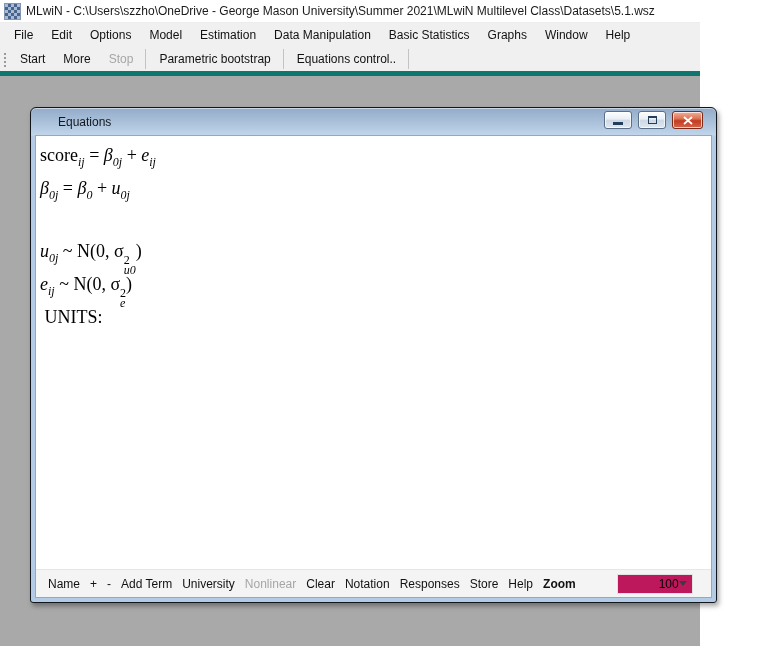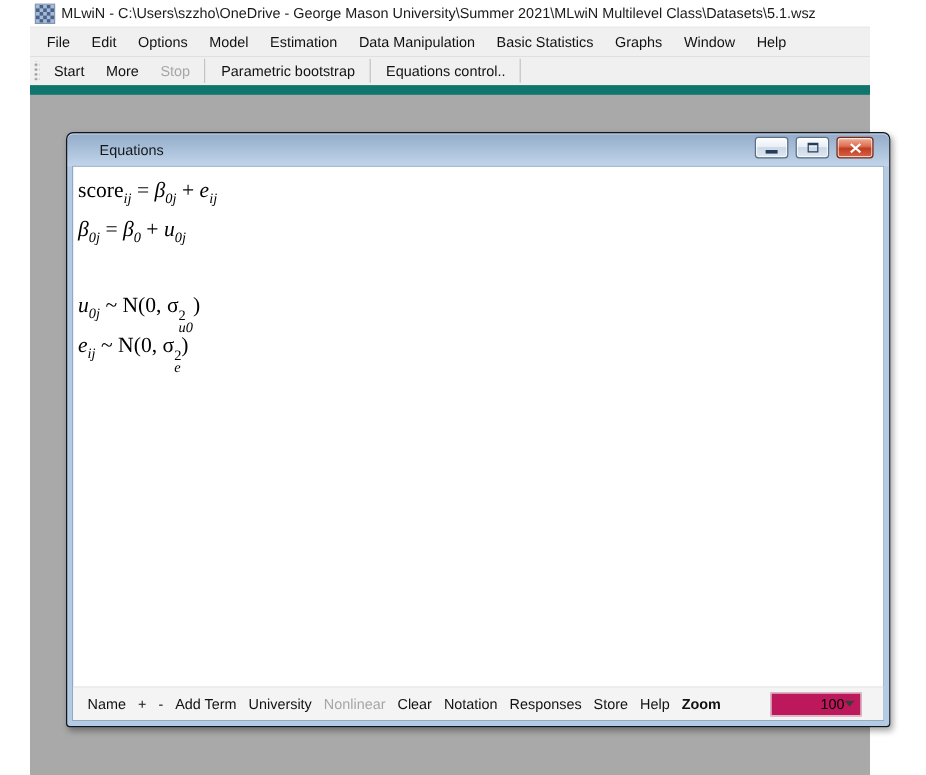--- a/index.html
+++ b/index.html
@@ -1,19 +1,19 @@
 <!DOCTYPE html>
 <html style="--chrome_bg: #f0f0f0; --mdi_bg: #a9a9a9; --eq_titlebar_top: #93abc9; --eq_titlebar_bottom: #c0d5ea; --eq_frame: #b3cbe4; --close_button_red: #c23c20; --disabled_text: #a6a6a6;"><head>
 <meta charset="utf-8">
 <style>
   * { margin:0; padding:0; box-sizing:border-box; }
   html,body { width:772px; height:646px; overflow:hidden; }
   body { font-family:"Liberation Sans", sans-serif; font-size:12px; color:#000; }
 
-  .app { width:700px; height:646px; position:relative; background:var(--mdi_bg,#a9a9a9);margin-left:25px; }
+  .app { width:700px; height:646px; position:relative; background:var(--mdi_bg,#a9a9a9); }
 
   
   .titlebar { height:23px; background:#ffffff; display:flex; align-items:center; padding-left:5px; border-bottom:1px solid #ededed; }
   .app-icon { width:15px; height:15px; margin-right:6px; flex:0 0 auto;
     background: repeating-conic-gradient(#47648f 0% 25%, #a9bad2 25% 50%) 0 0 / 6px 6px;
     outline:1px solid #8296b4; }
   .title-text { font-size:12px; color:#1a1a1a; white-space:nowrap; }
 
   
   .menubar { height:24px; background:var(--chrome_bg,#f0f0f0); display:flex; align-items:stretch; padding-left:5px; }
@@ -22,21 +22,21 @@
   
   .toolbar { height:24px; background:var(--chrome_bg,#f0f0f0); display:flex; align-items:center; padding-left:2px; }
   .grip { width:5px; height:16px; margin:0 3px 0 1px;
     background-image: radial-gradient(circle, #9a9a9a 1px, transparent 1.2px);
     background-size:4px 4px; background-position:0 1px; }
   .tb-item { display:flex; align-items:center; height:20px; padding:0 9px; font-size:12px; color:#111; }
   .tb-item.disabled { color:var(--disabled_text,#a6a6a6); }
   .tb-item.sep-after { border-right:1px solid #c3c3c3; padding-right:12px; margin-right:4px; }
 
   
-  .mdi { position:relative; height:575px; background:var(--mdi_bg,#a9a9a9); border-top:8px solid #0f766e; }
+  .mdi { position:relative; height:575px; background:var(--mdi_bg,#a9a9a9); border-top:5px solid #0f766e; }
 
   
   .eq-window { position:absolute; left:30px; top:31px; width:687px; height:496px;
     border:1px solid #11161d; border-radius:6px 6px 3px 3px;
     background: linear-gradient(to bottom, var(--eq_titlebar_top,#93abc9) 0px, var(--eq_titlebar_bottom,#c0d5ea) 27px, var(--eq_frame,#b3cbe4) 28px, var(--eq_frame,#b3cbe4) 100%);
     box-shadow: 2px 3px 5px rgba(0,0,0,0.35), inset 0 1px 0 rgba(255,255,255,0.5);
     padding:0 4px 4px 4px; }
   .eq-titlebar { height:27px; display:flex; align-items:center; padding-left:23px; position:relative; }
   .eq-title { font-size:12px; color:#14181d; }
   .cap-group { position:absolute; top:3px; right:9px; display:flex; gap:6px; }
@@ -131,20 +131,21 @@
           </div>
         </div>
       </div>
 
       <div class="eq-body">
         <div class="eq-canvas">
             <div class="eq-line"><span class="seg-rm">score</span><span class="seg-sub">ij</span><span class="seg-rm"> = </span><span class="seg-it">β</span><span class="seg-sub">0j</span><span class="seg-rm"> + </span><span class="seg-it">e</span><span class="seg-sub">ij</span></div>
             <div class="eq-line"><span class="seg-it">β</span><span class="seg-sub">0j</span><span class="seg-rm"> = </span><span class="seg-it">β</span><span class="seg-sub">0</span><span class="seg-rm"> + </span><span class="seg-it">u</span><span class="seg-sub">0j</span></div>
             <div class="eq-line gap"><span class="seg-it">u</span><span class="seg-sub">0j</span><span class="seg-rm"> ~ N(0, σ</span><span class="ss"><span class="s2">2</span><span class="sb">u0</span></span><span class="seg-rm">)</span></div>
             <div class="eq-line"><span class="seg-it">e</span><span class="seg-sub">ij</span><span class="seg-rm"> ~ N(0, σ</span><span class="ss"><span class="s2">2</span><span class="sb">e</span></span><span class="seg-rm">)</span></div>
+            <div class="eq-line"><span class="seg-rm"> UNITS:</span></div>
           </div>
 
         <div class="eq-toolbar">
           <div style="display:flex;align-items:center;">
 
           <div class="eqtb-item">Name</div>
               <div class="eqtb-item">+</div>
               <div class="eqtb-item">-</div>
               <div class="eqtb-item">Add Term</div>
               <div class="eqtb-item">University</div>

